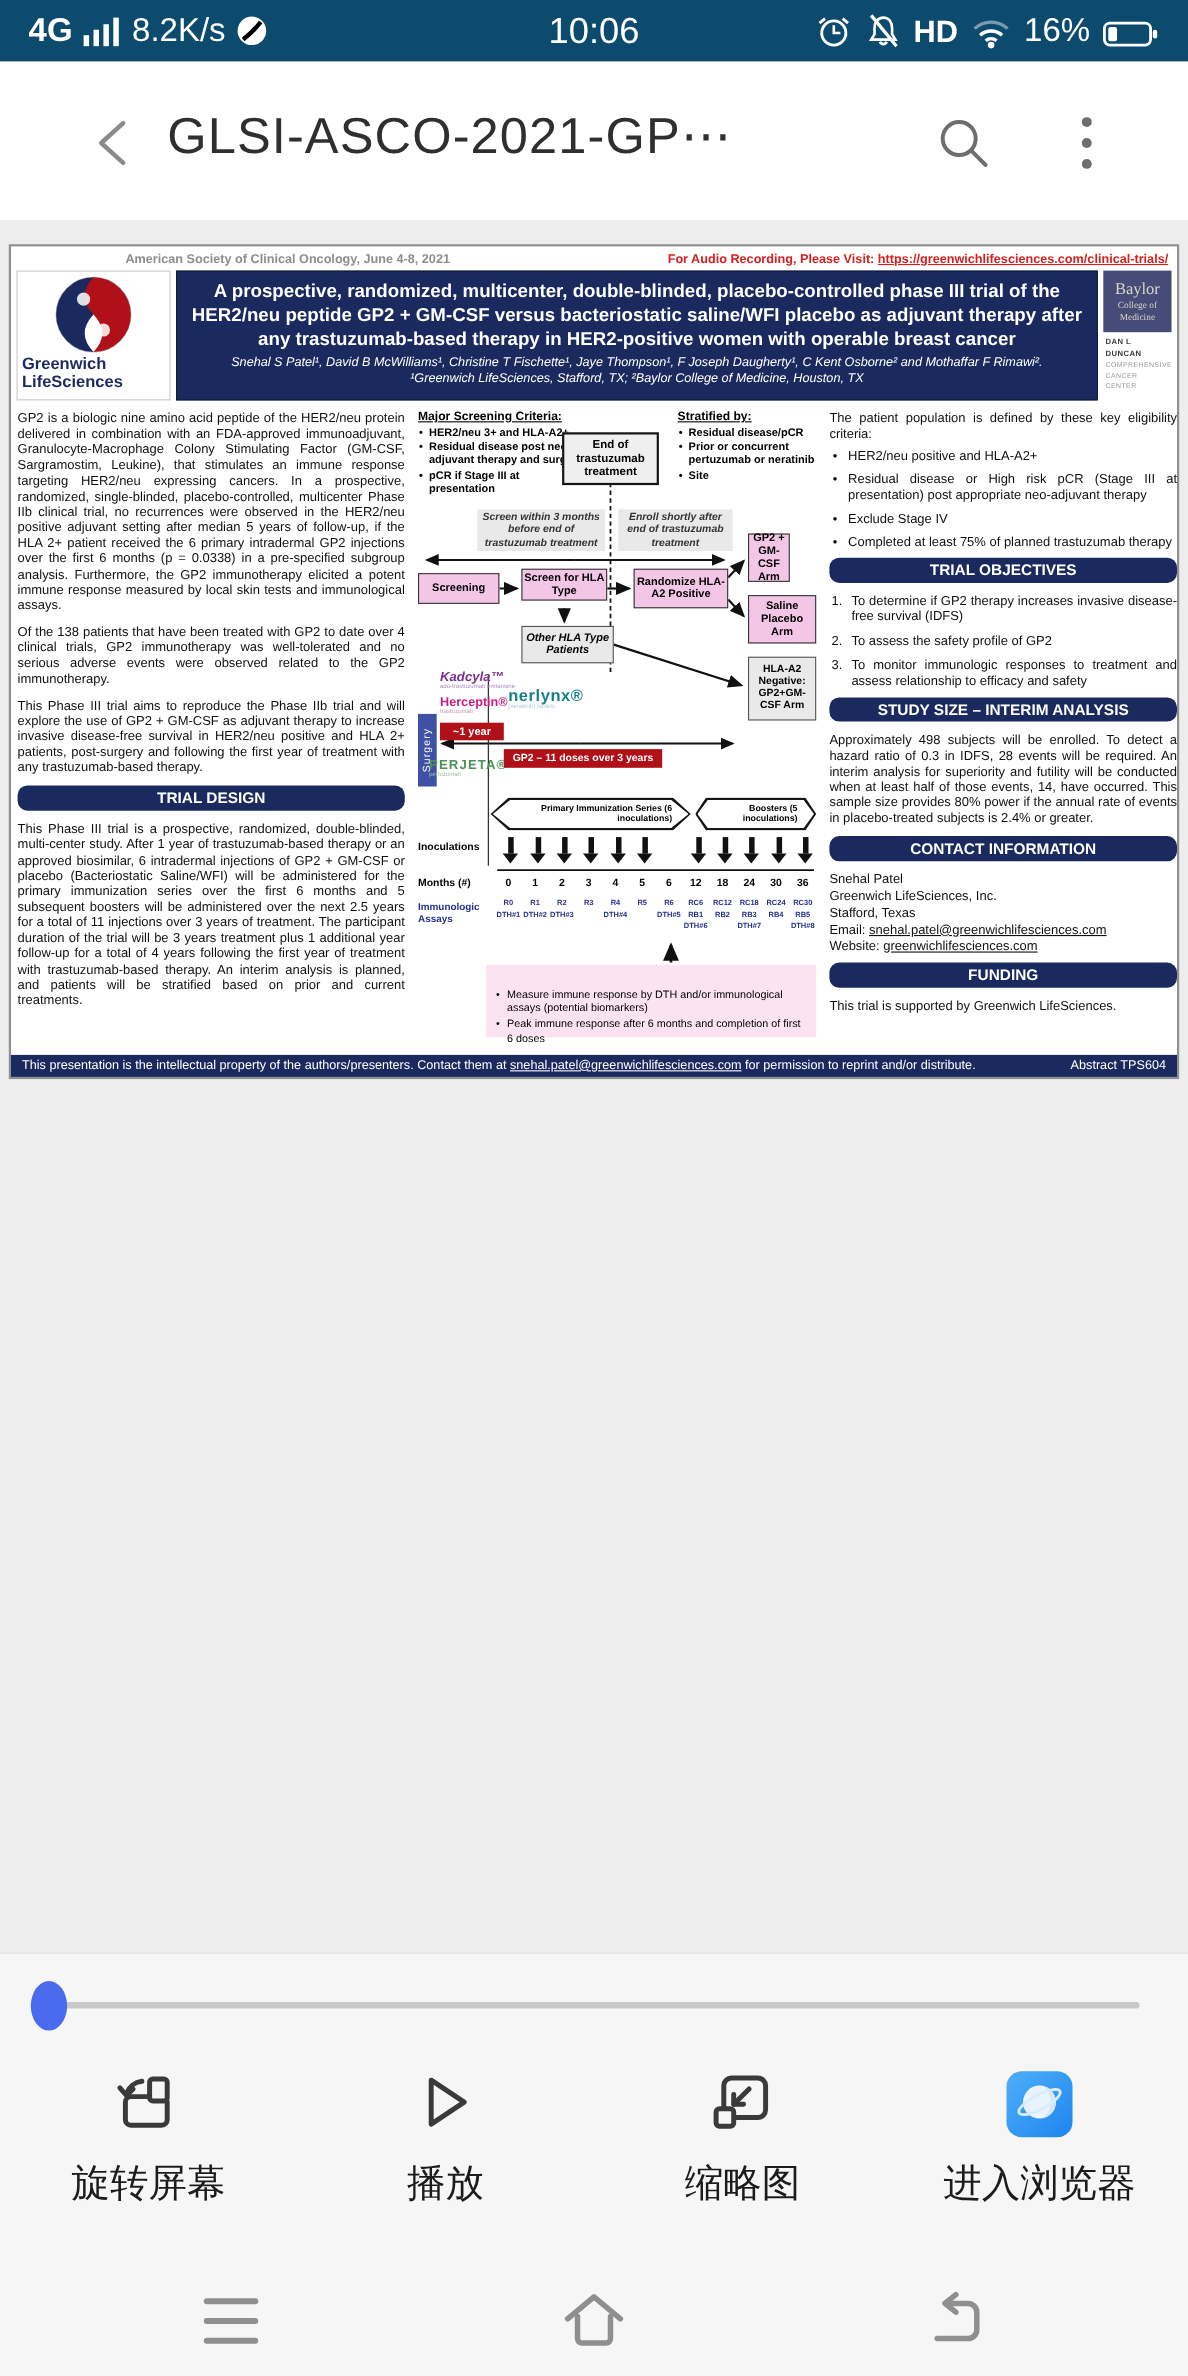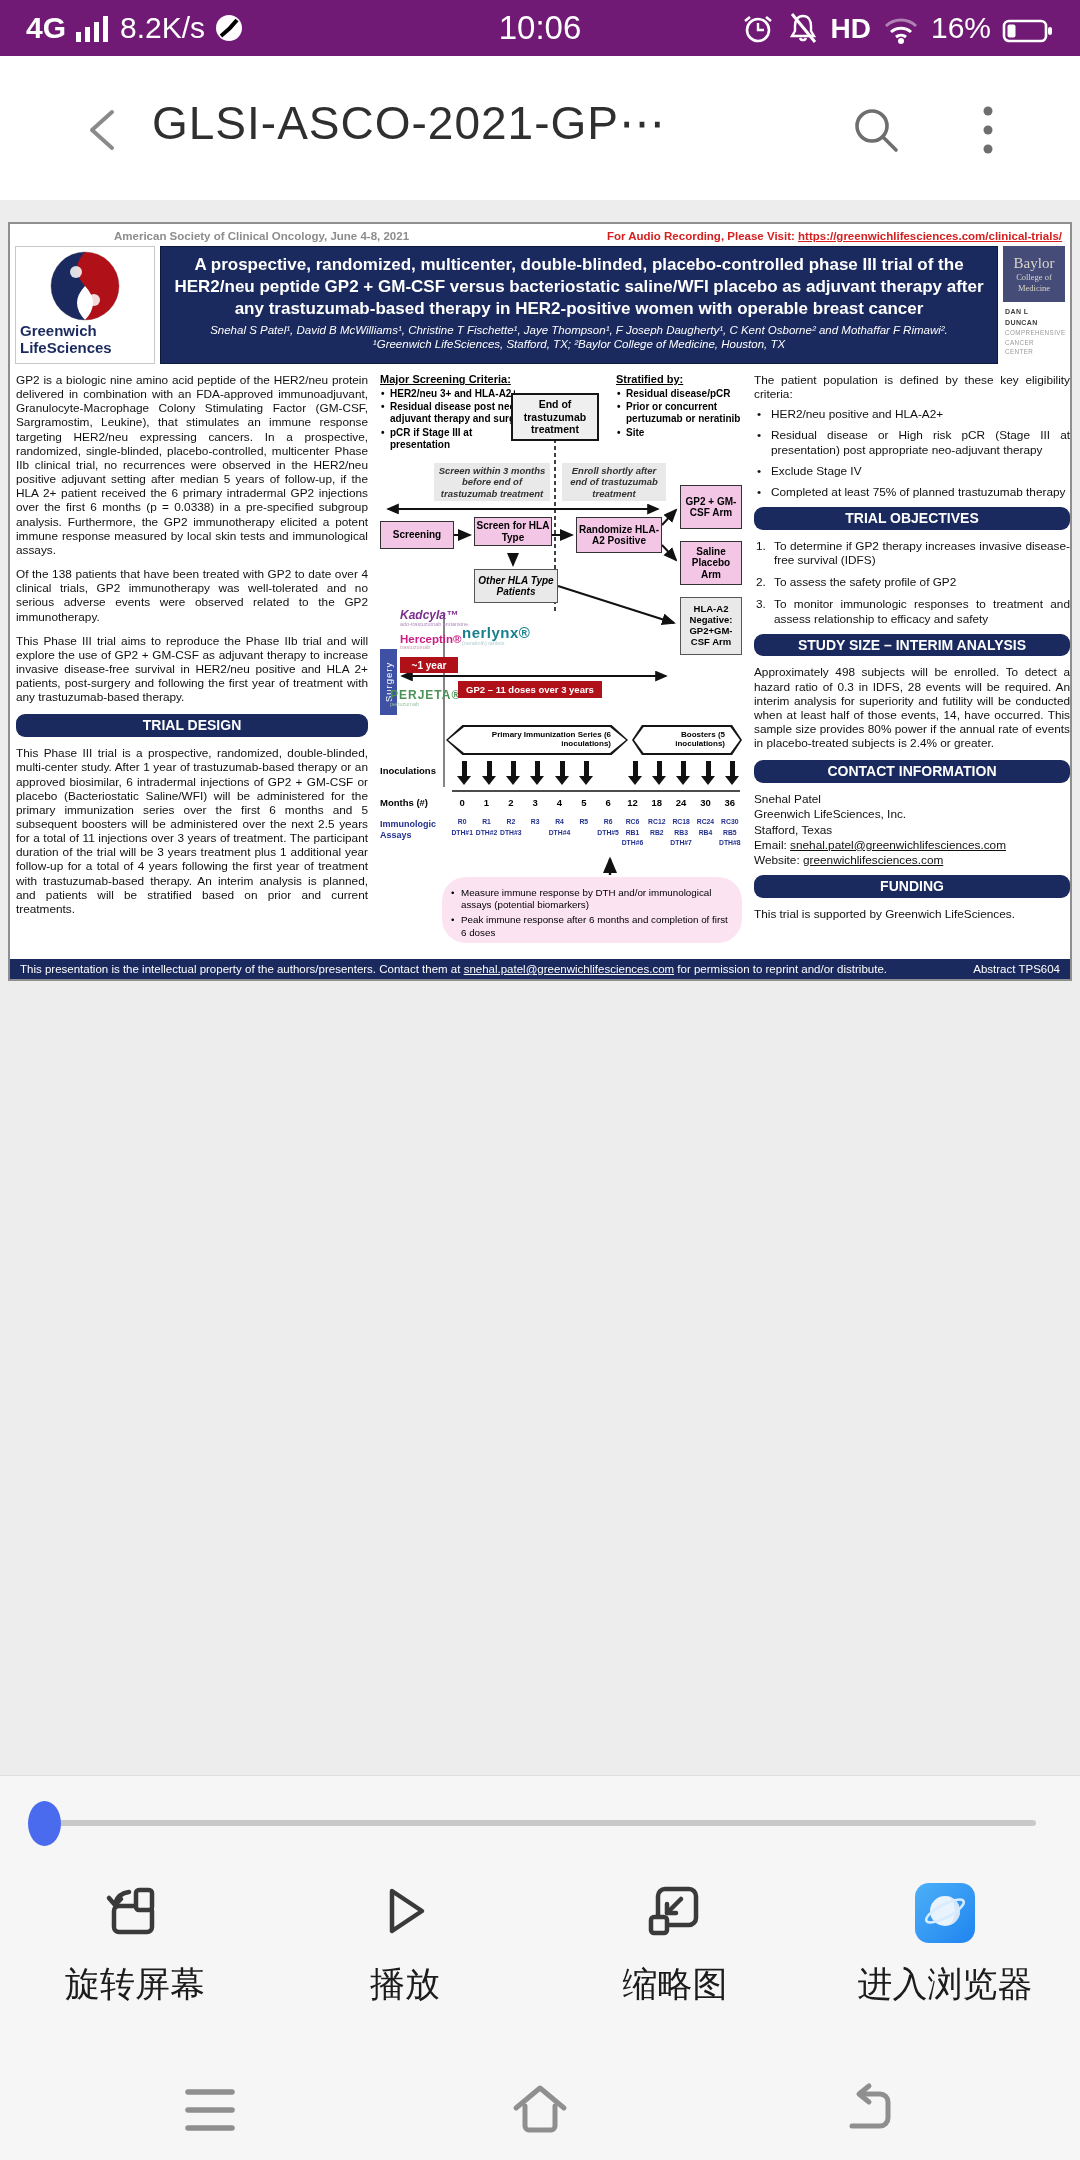--- a/index.html
+++ b/index.html
@@ -1,20 +1,20 @@
 <!DOCTYPE html>
 <html><head>
 <meta charset="utf-8">
 <style>
   * { margin:0; padding:0; box-sizing:border-box; }
   html,body { width:1080px; height:2160px; font-family:"Liberation Sans", sans-serif; background:#ededed; overflow:hidden; }
   .screen { position:relative; width:1080px; height:2160px; }
 
   
-  .statusbar { position:absolute; top:0; left:0; right:0; height:56px; background:#701a75; color:#fff;
+  .statusbar { position:absolute; top:0; left:0; right:0; height:56px; background:#0c4a6e; color:#fff;
     display:flex; align-items:center; padding:0 26px; }
   .sb-left { display:flex; align-items:center; gap:9px; font-size:30px; z-index:2; }
   .sb-net { font-weight:bold; }
   .sb-center { position:absolute; left:0; right:0; text-align:center; font-size:33px; }
   .sb-right { margin-left:auto; display:flex; align-items:flex-end; gap:11px; font-size:30px; z-index:2; }
   .sb-hd { font-weight:bold; font-size:28px; }
 
   
   .appheader { position:absolute; top:56px; left:0; right:0; height:144px; background:#fff; }
   .ah-back { position:absolute; left:78px; top:46px; width:56px; height:56px; }
@@ -106,21 +106,21 @@
     border-top:9px solid #111; margin:0 auto; }
   .sc-slab { position:absolute; font-size:9.5px; font-weight:bold; }
   .lab-inoc { left:2px; top:392px; }
   .lab-months { left:2px; top:424px; }
   .lab-assays { left:2px; top:446px; width:62px; color:#23308f; font-size:9px; line-height:1.2; }
   .tl-row { position:absolute; left:72px; top:424px; width:292px; display:flex; }
   .tl-cell { flex:1; text-align:center; font-weight:bold; font-size:9.5px; }
   .as-row { position:absolute; left:72px; top:444px; width:292px; display:flex; }
   .as-cell { flex:1; text-align:center; font-weight:bold; font-size:6.8px; color:#23308f; }
   .as-cell span { display:block; line-height:1.55; }
-  .notebox { position:absolute; left:64px; top:504px; width:300px; height:66px; background:#fbe3f2; padding:10px 8px 4px;border-radius:24px; }
+  .notebox { position:absolute; left:64px; top:504px; width:300px; height:66px; background:#fbe3f2; padding:22px 8px 4px; }
   .nb-item { position:relative; padding-left:11px; font-size:9.8px; line-height:1.25; margin-bottom:3px; text-align:left; }
   .nb-item::before { content:"\2022"; position:absolute; left:1px; }
 
   
   .bottompanel { position:absolute; top:1775px; left:0; right:0; bottom:0; background:#f6f6f6; border-top:1px solid #ddd; }
   .slider { position:absolute; top:0; left:0; right:0; height:95px; }
   .slider-track { position:absolute; top:44px; left:40px; right:44px; height:6px; background:#c9c9c9; border-radius:3px; }
   .slider-thumb { position:absolute; top:25px; left:28px; width:33px; height:45px; border-radius:50%; background:#4a6bed; }
   .toolbar { position:absolute; top:105px; left:0; right:0; display:flex; }
   .tb-item { width:25%; display:flex; flex-direction:column; align-items:center; }
@@ -282,21 +282,21 @@
             <div class="sc-li">Residual disease/pCR</div>
             <div class="sc-li">Prior or concurrent pertuzumab or neratinib</div>
             <div class="sc-li">Site</div>
           </div>
           <div class="glabel" style="left:56px;top:90px;width:116px;">Screen within 3 months before end of trastuzumab treatment</div>
           <div class="glabel" style="left:184px;top:90px;width:104px;">Enroll shortly after end of trastuzumab treatment</div>
 
           <div class="pbox" style="left:2px;top:148px;width:74px;height:28px;">Screening</div>
           <div class="pbox" style="left:96px;top:144px;width:78px;height:29px;">Screen for HLA Type</div>
           <div class="pbox" style="left:198px;top:144px;width:86px;height:36px;">Randomize HLA-A2 Positive</div>
-          <div class="pbox" style="left:302px;top:112px;width:62px;height:44px;">GP2 + GM-CSF Arm</div>
+          <div class="pbox" style="left:302px;top:112px;width:38px;height:44px;">GP2 + GM-CSF Arm</div>
           <div class="pbox" style="left:302px;top:168px;width:62px;height:44px;">Saline Placebo Arm</div>
           <div class="gbox" style="left:96px;top:196px;width:84px;height:34px;font-style:italic;">Other HLA Type Patients</div>
           <div class="gbox" style="left:302px;top:224px;width:62px;height:58px;font-size:9.5px;">HLA-A2 Negative: GP2+GM-CSF Arm</div>
 
           <div class="surgery">Surgery</div>
           <div class="drug d-kadcyla">
             <span>Kadcyla™</span>
             <span class="sub">ado-trastuzumab emtansine</span>
           </div>
           <div class="drug d-herceptin">

